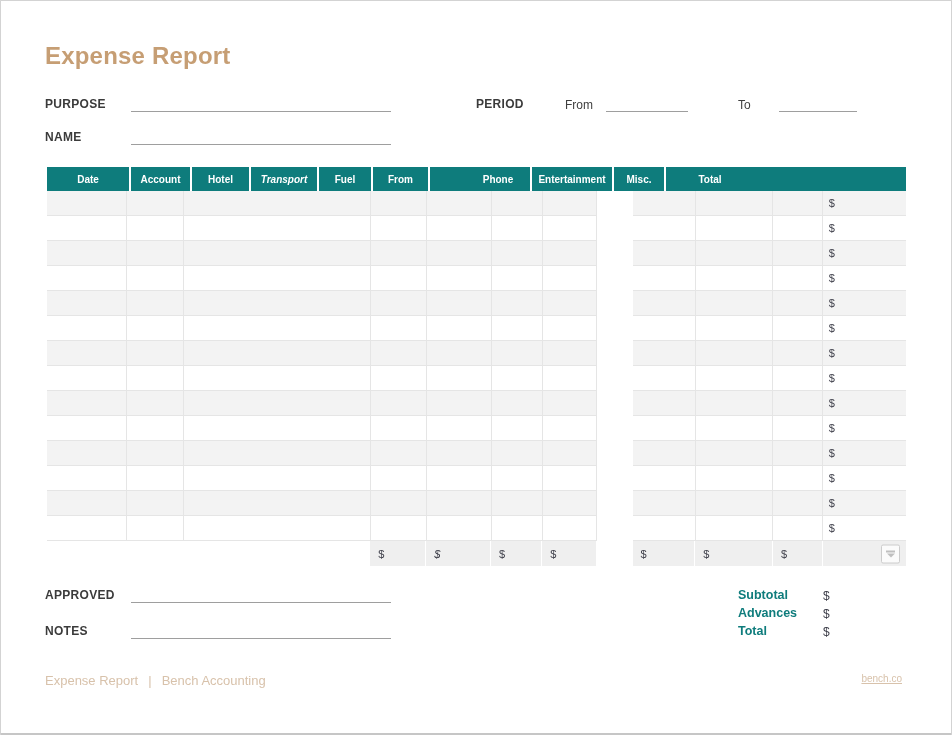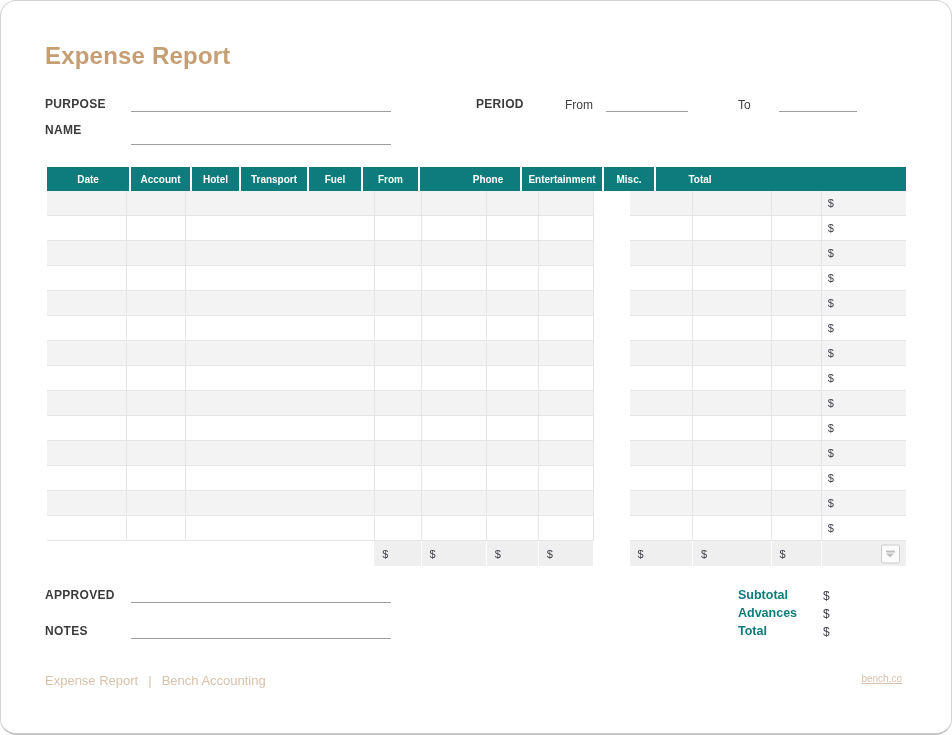--- a/index.html
+++ b/index.html
@@ -11,21 +11,21 @@
     --line:#9e9e9e;
     --stripe:#f3f3f3;
     --cell-border:#e5e5e5;
     --totals-bg:#efefef;
   }
   *{margin:0;padding:0;box-sizing:border-box;}
   html,body{background:#fff;}
   body{font-family:"Liberation Sans", sans-serif; width:952px; height:735px;}
   .page{
     position:relative; width:952px; height:735px; background:#fff;
-    border:1px solid #d3d3d3; border-bottom:2px solid #c6c6c6; border-radius:16px;
+    border:1px solid #d3d3d3; border-bottom:2px solid #c6c6c6; border-radius:1px;
     overflow:hidden;
   }
   .abs{position:absolute;}
   .page-title{left:44px; top:41px; font-size:24px; font-weight:bold; color:var(--title-tan); letter-spacing:.2px;}
   .field-label{font-size:12px; font-weight:bold; color:var(--ink); letter-spacing:.3px;}
   .sub-label{font-size:12px; color:#3f3f3f;}
   .fill-line{height:15px; border-bottom:1px solid var(--line);}
 
   
   .expense-table{left:46px; top:166px; width:859px;}
@@ -48,21 +48,21 @@
   .td:last-child{border-right:none;}
   .totals-row{height:25px;}
   .tf{
     height:25px; background:var(--totals-bg); border-right:1px solid #fff;
     display:flex; align-items:center; font-size:11px; color:var(--money);
     padding-left:8px; position:relative;
   }
   .tf:last-child{border-right:none;}
   .totals-spacer{height:25px; background:transparent;}
   
-  .c0{width:84px;} .c1{width:61px;} .c2{width:198px;} .c3{width:49px;} .c4{width:68px;}
+  .c0{width:84px;} .c1{width:61px;} .c2{width:198px;} .c3{width:59px;} .c4{width:68px;font-style:italic;}
   .c5{width:54px;} .c6{width:57px;} .c7{width:66px;margin-left:36px;} .c8{width:82px;} .c9{width:52px;} .c10{width:88px;}
 
   .filter-btn{
     position:absolute; right:6px; top:50%; transform:translateY(-50%);
     width:19px; height:19px; background:#fbfbfb; border:1px solid #cccccc; border-radius:2px;
     display:flex; flex-direction:column; align-items:center; justify-content:center; gap:1px;
     cursor:pointer;
   }
   .filter-btn::before{content:""; width:9px; height:2px; background:#bfbfbf;}
   .filter-btn::after{content:""; width:0; height:0; border-left:4px solid transparent;
@@ -85,21 +85,21 @@
 
   <div class="abs field-label" style="left:44px; top:96px;">PURPOSE</div>
   <div class="abs fill-line" style="left:130px; top:96px; width:260px;"></div>
 
   <div class="abs field-label" style="left:475px; top:96px;">PERIOD</div>
   <div class="abs sub-label" style="left:564px; top:97px;">From</div>
   <div class="abs fill-line" style="left:605px; top:96px; width:82px;"></div>
   <div class="abs sub-label" style="left:737px; top:97px;">To</div>
   <div class="abs fill-line" style="left:778px; top:96px; width:78px;"></div>
 
-  <div class="abs field-label" style="left:44px; top:122px;">NAME</div>
+  <div class="abs field-label" style="left:44px; top:129px;">NAME</div>
   <div class="abs fill-line" style="left:130px; top:129px; width:260px;"></div>
 
   <div class="abs expense-table">
     <div class="tr thead">
         <div class="th c0">Date</div>
         <div class="th c1">Account</div>
         <div class="th c3">Hotel</div>
         <div class="th c4">Transport</div>
         <div class="th c5">Fuel</div>
         <div class="th c6">From</div>

